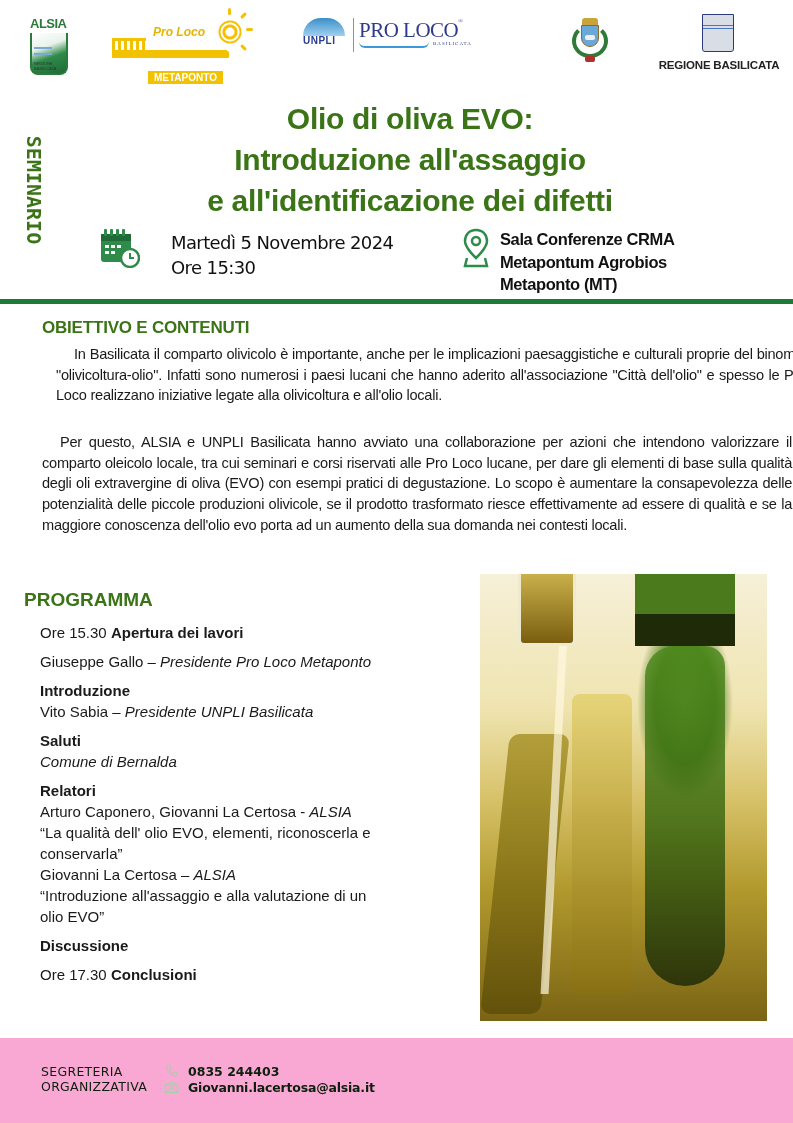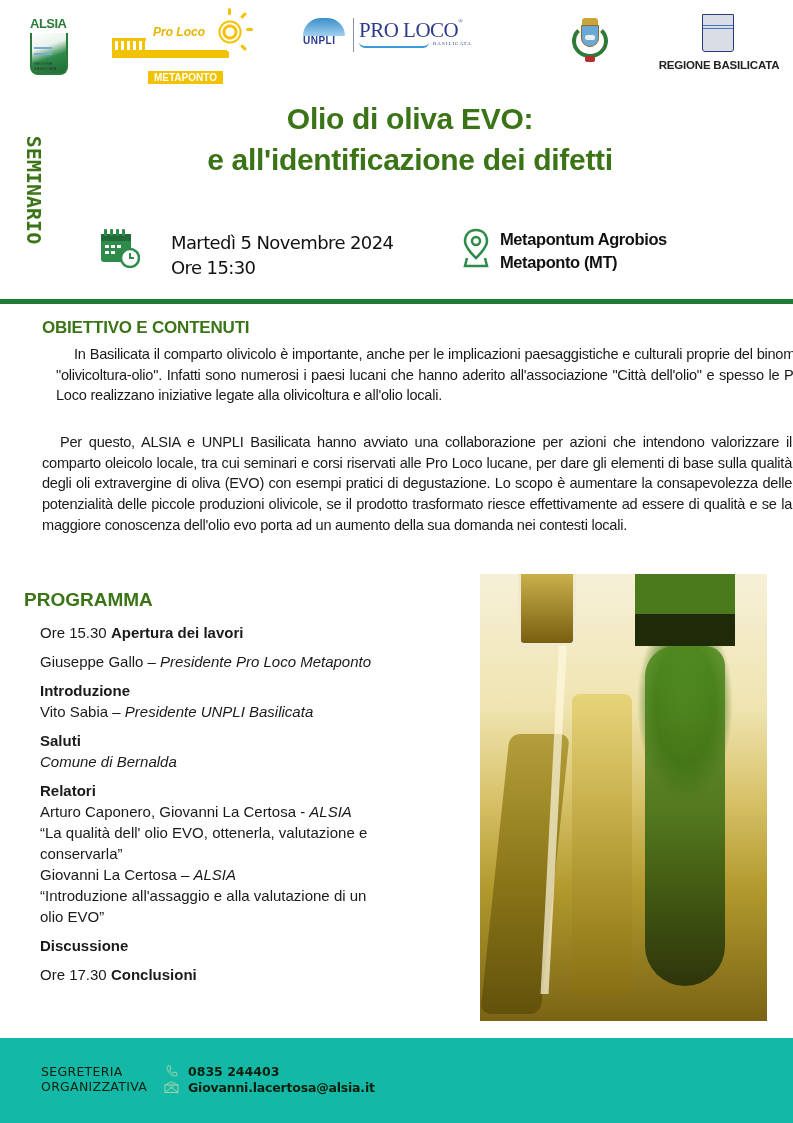--- a/index.html
+++ b/index.html
@@ -86,21 +86,21 @@
        linear-gradient(180deg, #f6f0d8 0%, #efe4b0 30%, #d8c26a 50%, #b39a2e 70%, #7a6414 100%); }
   .photo .b1 { position:absolute; left:38px; top:0; width:58px; height:72px; background:linear-gradient(180deg,#c9b04a,#7a5e10); border-radius:0 0 6px 6px; border:3px solid #efe9cf; border-top:none; }
   .photo .b2 { position:absolute; left:155px; top:0; width:100px; height:70px; background:#4a7a1c; }
   .photo .b2n { position:absolute; left:155px; top:40px; width:100px; height:32px; background:#1e2a08; }
   .photo .b2r { position:absolute; left:165px; top:72px; width:80px; height:340px; background:linear-gradient(180deg,#4e8a1e 0%,#3c6b12 50%, #1e2a08 100%); border-radius: 30px 20px 40px 40px; opacity:0.85; }
   .photo .s1 { position:absolute; left:15px; top:160px; width:60px; height:280px; background:linear-gradient(180deg,#a08a1a,#5a4a08); transform: skewX(-6deg); opacity:0.75; border-radius: 10px; }
   .photo .s2 { position:absolute; left:92px; top:120px; width:60px; height:300px; background:linear-gradient(180deg,#e2cc60,#8a7010); opacity:0.7; border-radius:8px; }
   .photo .s3 { position:absolute; left:70px; top:60px; width:8px; height:360px; background:#fff8e0; opacity:0.7; transform: skewX(-3deg); }
 
   
-  .footer { position:absolute; left:0; top:1038px; width:793px; height:85px; background:#14b8a6; }
+  .footer { position:absolute; left:0; top:1038px; width:793px; height:85px; background:#f9a8d4; }
   .seg { position:absolute; left:41px; top:26px; font: 12.5px "DejaVu Sans", sans-serif; line-height:15px; color:#0d1f0d; letter-spacing:0.3px; }
   .phone-ic { position:absolute; left:166px; top:27px; width:12px; height:12px; }
   .mail-ic { position:absolute; left:164px; top:43px; width:15px; height:12px; }
   .phone { position:absolute; left:188px; top:26px; font: bold 12.5px "DejaVu Sans", sans-serif; color:#0d1f0d; line-height:15px; }
   .mail { position:absolute; left:188px; top:42px; font: bold 12.5px "DejaVu Sans", sans-serif; color:#0d1f0d; line-height:15px; letter-spacing:-0.2px; }
 </style>
 </head>
 <body>
 
 <div class="logo alsia">
@@ -144,20 +144,21 @@
   <div class="shield"></div>
   <div class="t">REGIONE BASILICATA</div>
 </div>
 
 <div class="seminario">
   <span>SEMINARIO</span>
 </div>
 
 <div class="title">
   <div>Olio di oliva EVO:</div>
+  <div>Introduzione all'assaggio</div>
   <div>e all'identificazione dei difetti</div>
 </div>
 
 <svg class="cal-icon" viewBox="0 0 40 40">
   <rect x="1" y="6" width="30" height="28" rx="3" fill="#2e8b4a"></rect>
   <rect x="1" y="6" width="30" height="7" fill="#1f6a36"></rect>
   <g fill="#2e8b4a">
       <rect x="4" y="1" width="3" height="7" rx="1"></rect>
       <rect x="10" y="1" width="3" height="7" rx="1"></rect>
       <rect x="16" y="1" width="3" height="7" rx="1"></rect>
@@ -177,20 +178,21 @@
   <div>Martedì 5 Novembre 2024</div>
   <div>Ore  15:30</div>
 </div>
 
 <svg class="pin-icon" viewBox="0 0 26 40">
   <path d="M13 2 C6 2 2 7 2 13 C2 20 13 30 13 30 C13 30 24 20 24 13 C24 7 20 2 13 2 Z" fill="none" stroke="#2e8b4a" stroke-width="2.5"></path>
   <circle cx="13" cy="13" r="4" fill="none" stroke="#2e8b4a" stroke-width="2.5"></circle>
   <path d="M4 30 L2 38 H24 L22 30" fill="none" stroke="#2e8b4a" stroke-width="2.5"></path>
 </svg>
 <div class="place">
+  <div>Sala Conferenze CRMA</div>
   <div>Metapontum Agrobios</div>
   <div>Metaponto (MT)</div>
 </div>
 
 <div class="rule"></div>
 
 <div class="obj-h">OBIETTIVO E CONTENUTI</div>
 <p class="para p1">In Basilicata il comparto olivicolo è importante, anche per le implicazioni paesaggistiche e culturali proprie del binomio "olivicoltura-olio". Infatti sono numerosi i paesi lucani che hanno aderito all'associazione  "Città dell'olio" e spesso le Pro Loco realizzano iniziative legate alla olivicoltura e all'olio locali.</p>
 <p class="para p2">Per questo, ALSIA e UNPLI Basilicata hanno avviato una collaborazione per azioni che intendono valorizzare il comparto oleicolo locale, tra cui seminari e corsi riservati alle Pro Loco lucane, per dare gli elementi di base sulla qualità degli oli extravergine di oliva (EVO) con esempi pratici di degustazione. Lo scopo è aumentare la consapevolezza delle potenzialità delle piccole produzioni olivicole, se il prodotto trasformato riesce effettivamente ad essere di qualità e se la maggiore conoscenza dell'olio evo porta ad un aumento della sua domanda nei contesti locali.</p>
 
@@ -201,21 +203,21 @@
   <div class="row"><span>Giuseppe Gallo –</span> <i>Presidente Pro Loco Metaponto</i></div>
   <div class="gap"></div>
   <div class="row"><b>Introduzione</b></div>
   <div class="row"><span>Vito Sabia –</span> <i>Presidente UNPLI Basilicata</i></div>
   <div class="gap"></div>
   <div class="row"><b>Saluti</b></div>
   <div class="row"><i>Comune di Bernalda</i></div>
   <div class="gap"></div>
   <div class="row"><b>Relatori</b></div>
   <div class="row"><span>Arturo Caponero, Giovanni La Certosa  -</span> <i>ALSIA</i></div>
-  <div class="row">“La qualità dell' olio EVO, ottenerla, valutazione e</div>
+  <div class="row">“La qualità dell' olio EVO, elementi, riconoscerla e</div>
   <div class="row">conservarla”</div>
   <div class="row"><span>Giovanni La Certosa –</span> <i>ALSIA</i></div>
   <div class="row">“Introduzione all'assaggio e alla valutazione di un</div>
   <div class="row">olio EVO”</div>
   <div class="gap"></div>
   <div class="row"><b>Discussione</b></div>
   <div class="gap"></div>
   <div class="row"><span>Ore 17.30</span> <b>Conclusioni</b></div>
 </div>
 

